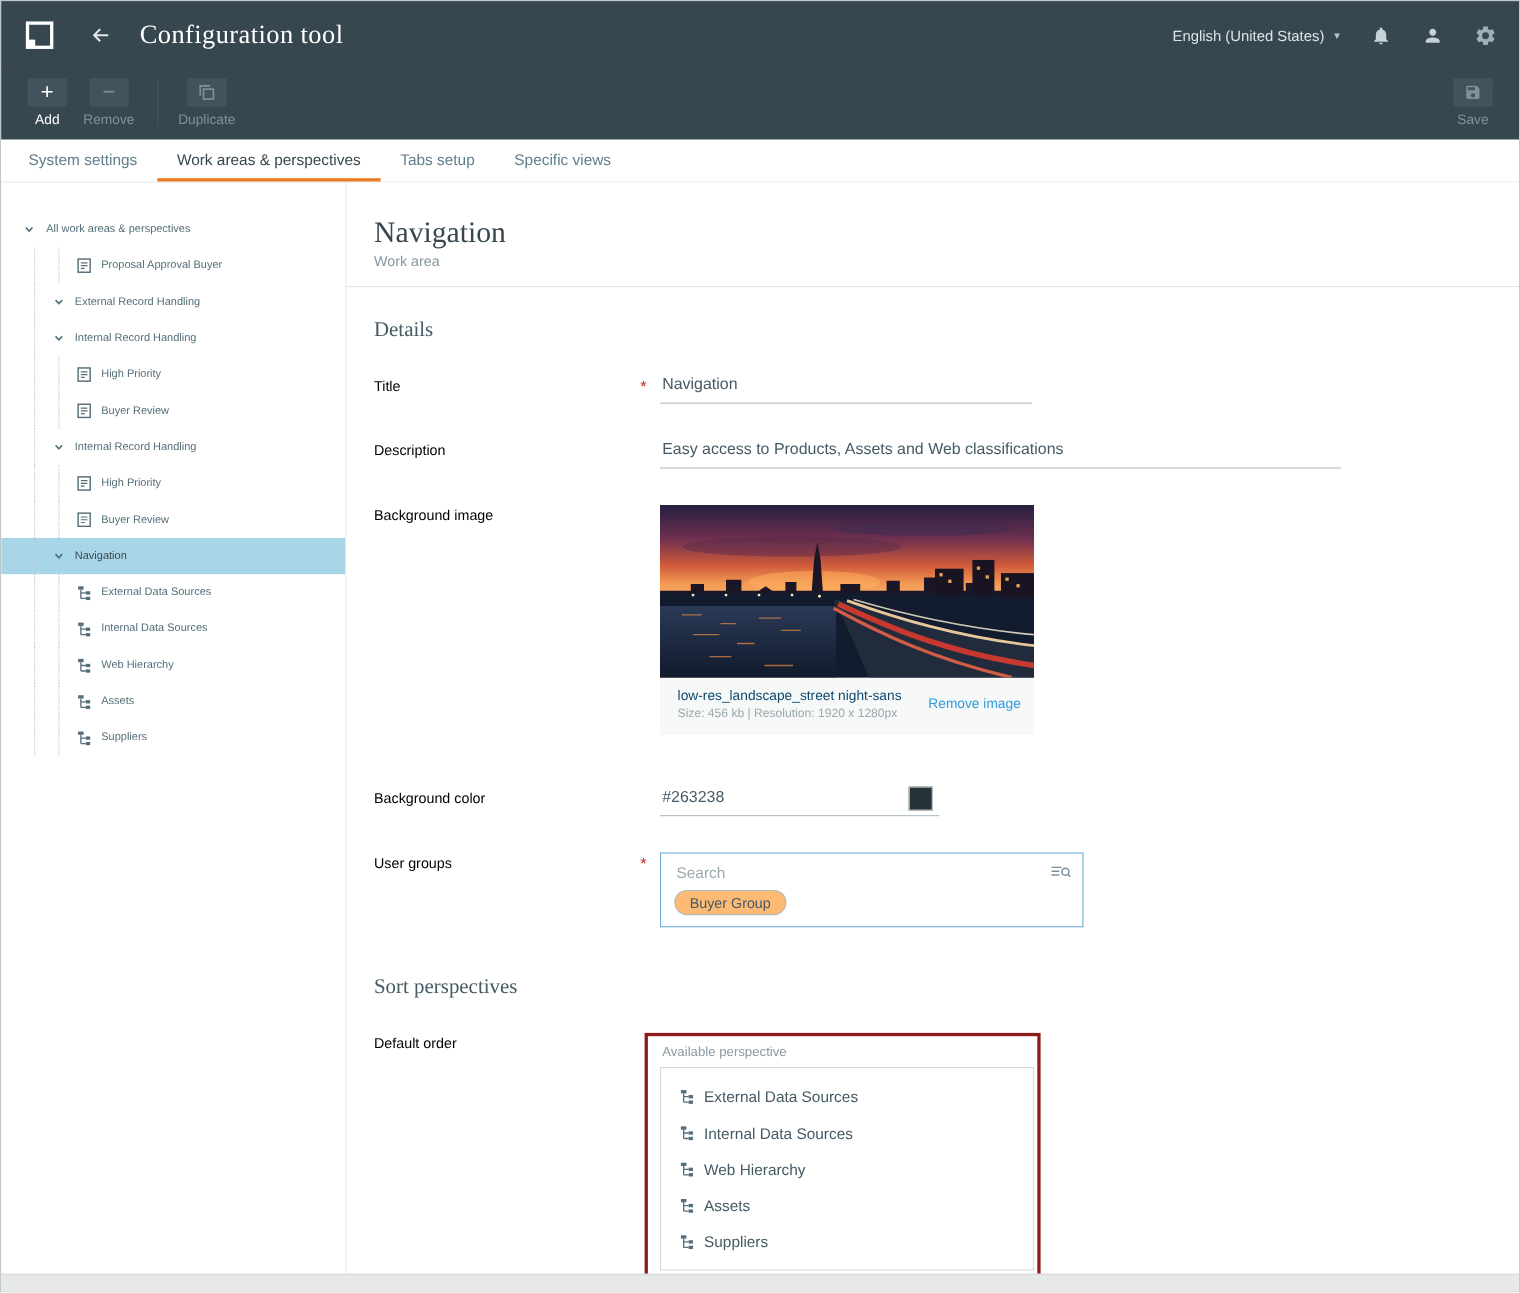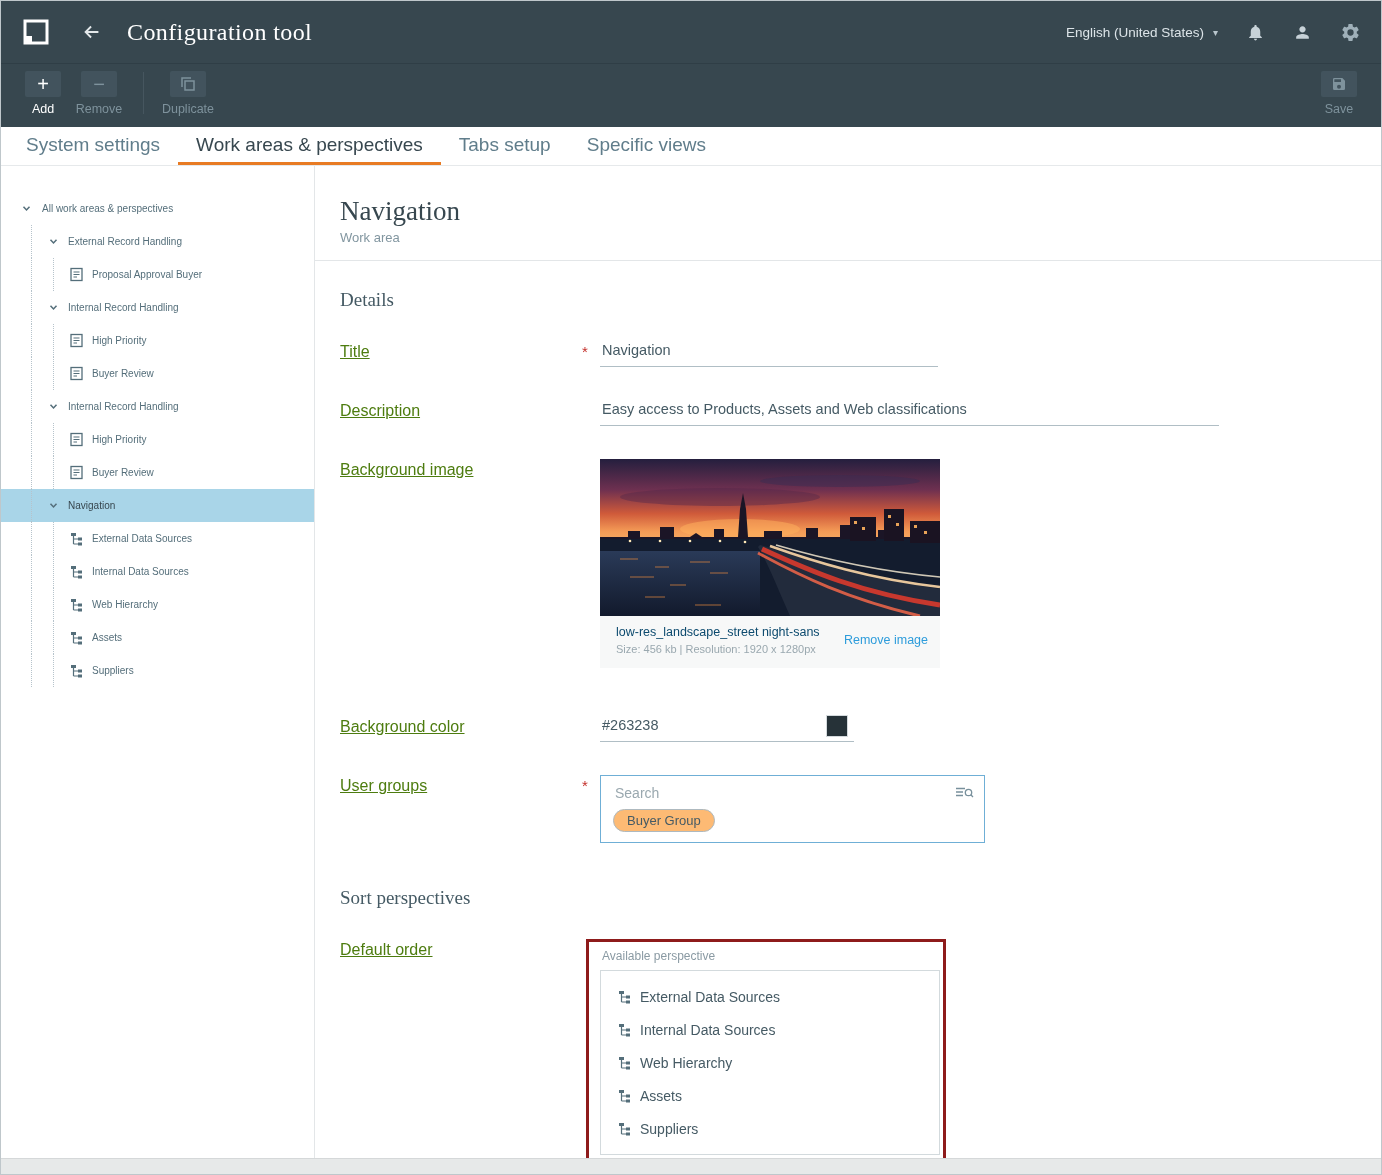--- a/index.html
+++ b/index.html
@@ -23,21 +23,21 @@
   .tbtn .blab{font-size:12.5px;margin-top:5px;}
   .tbtn.enabled .ibox{color:#FFFFFF;}
   .tbtn.enabled .blab{color:#FFFFFF;}
   .tbtn.disabled .ibox{color:#7E929C;}
   .tbtn.disabled .blab{color:#7E929C;}
   .tsep{width:1px;background:#46565F;height:42px;margin:8px 16px 0 16px;}
   .toolbar .right{margin-left:auto;}
 
   
   .tabbar{height:38px;background:#fff;display:flex;align-items:stretch;padding-left:7px;border-bottom:1px solid #E6E9EB;flex:none;}
-  .tab{display:flex;align-items:center;padding:16px 18px;font-size:19px;color:#607D8B;cursor:pointer;border-bottom:3px solid transparent;box-sizing:border-box;white-space:nowrap;}
+  .tab{display:flex;align-items:center;padding:16px 18px;font-size:14px;color:#607D8B;cursor:pointer;border-bottom:3px solid transparent;box-sizing:border-box;white-space:nowrap;}
   .tab.active{color:#37474F;border-bottom-color:#E87B24;}
 
   
   .content{flex:1;display:flex;min-height:0;}
   .sidebar{width:313px;flex:none;border-right:1px solid #E3E6E8;padding-top:26px;overflow:hidden;}
   .trow{display:flex;align-items:center;height:33px;font-size:10px;color:#546E7A;cursor:pointer;}
   .trow.selected{background:#A9D5E8;color:#37474F;}
   .trow.root{padding-left:20px;}
   .trow .guide{width:0;align-self:stretch;border-left:1px dotted #B6C3CB;}
   .trow .guide:first-child{margin-left:30px;}
@@ -50,21 +50,21 @@
   
   .main{flex:1;overflow:hidden;background:#fff;}
   .page-head{padding:30px 0 0 25px;}
   .page-title{font-family:"Liberation Serif", serif;font-size:27px;color:#37474F;margin:0;font-weight:400;}
   .subtitle{font-size:13px;color:#8296A0;margin-top:3px;}
   .hdivider{border-bottom:1px solid #E3E6E8;margin-top:15px;}
   .form{padding:0 0 0 25px;}
   .sec{font-family:"Liberation Serif", serif;font-size:19px;color:#455A64;font-weight:400;margin:28px 0 30px 0;}
   .sec.sort-sec{margin-top:44px;}
   .field{display:flex;margin-bottom:33px;}
-  .f-label{width:242px;flex:none;font-size:16px;color:#4d7c0f;padding-top:2px;text-decoration:underline;}
+  .f-label{width:242px;flex:none;font-size:13px;color:#000000;padding-top:2px;}
   .f-req{width:18px;flex:none;color:#C4302B;font-size:15px;padding-top:2px;}
   .uline{border:none;border-bottom:1px solid #B0BEC5;font-size:14.5px;color:#455A64;padding:0 0 8px 2px;background:transparent;outline:none;font-family:"Liberation Sans", sans-serif;}
   .w340{width:336px;}
   .w619{width:617px;}
   .w255{width:252px;}
 
   .field.img-field{margin-bottom:48px;}
   .img-card{width:340px;}
   .img-thumb svg{display:block;width:340px;height:157px;}
   .img-caption{background:#F7F8F8;display:flex;align-items:center;padding:9px 12px 13px 16px;box-sizing:border-box;width:340px;}
@@ -172,39 +172,39 @@
     <aside class="sidebar">
       <div class="trow root">
         <span class="ticon">
           <svg width="11" height="11" viewBox="0 0 11 11">
               <path d="M2.5 3.8 L5.5 7 L8.5 3.8" fill="none" stroke="#546E7A" stroke-width="1.5"></path>
             </svg>
         </span>
         <span class="tlabel">All work areas &amp; perspectives</span>
       </div>
       <div>
-          <div class="trow lvl1">
-            <span class="guide"></span>
-            <span class="ticon">
-              <svg width="11" height="11" viewBox="0 0 11 11">
-                <path d="M2.5 3.8 L5.5 7 L8.5 3.8" fill="none" stroke="#546E7A" stroke-width="1.5"></path>
-              </svg>
-            </span>
-            <span class="tlabel">External Record Handling</span>
-          </div>
           <div class="trow lvl2">
             <span class="guide"></span>
             <span class="guide"></span>
             <span class="ticon">
               <svg width="13" height="15" viewBox="0 0 13 15">
                 <rect x="1" y="1.5" width="11" height="12" fill="none" stroke="#546E7A" stroke-width="1.3"></rect>
                 <path d="M3.5 5 H9.5 M3.5 7.5 H9.5 M3.5 10 H7" stroke="#546E7A" stroke-width="1.1"></path>
               </svg>
             </span>
             <span class="tlabel">Proposal Approval Buyer</span>
+          </div>
+          <div class="trow lvl1">
+            <span class="guide"></span>
+            <span class="ticon">
+              <svg width="11" height="11" viewBox="0 0 11 11">
+                <path d="M2.5 3.8 L5.5 7 L8.5 3.8" fill="none" stroke="#546E7A" stroke-width="1.5"></path>
+              </svg>
+            </span>
+            <span class="tlabel">External Record Handling</span>
           </div>
           <div class="trow lvl1">
             <span class="guide"></span>
             <span class="ticon">
               <svg width="11" height="11" viewBox="0 0 11 11">
                 <path d="M2.5 3.8 L5.5 7 L8.5 3.8" fill="none" stroke="#546E7A" stroke-width="1.5"></path>
               </svg>
             </span>
             <span class="tlabel">Internal Record Handling</span>
           </div>

